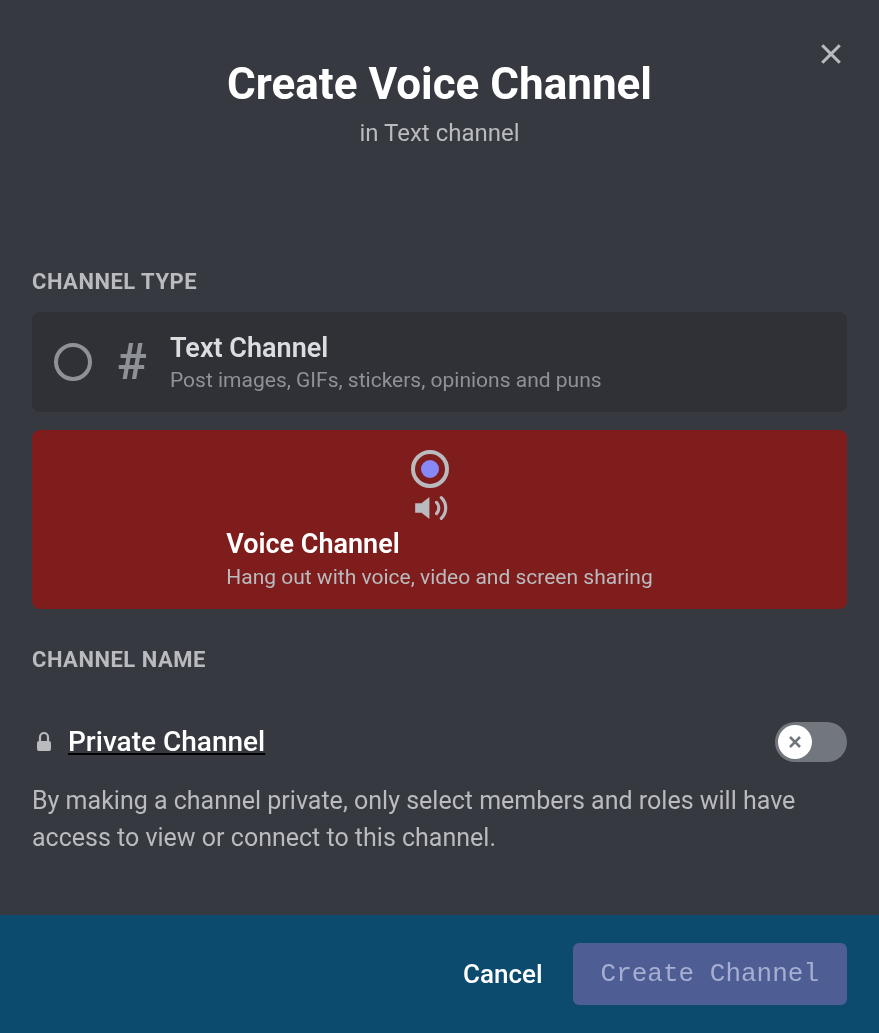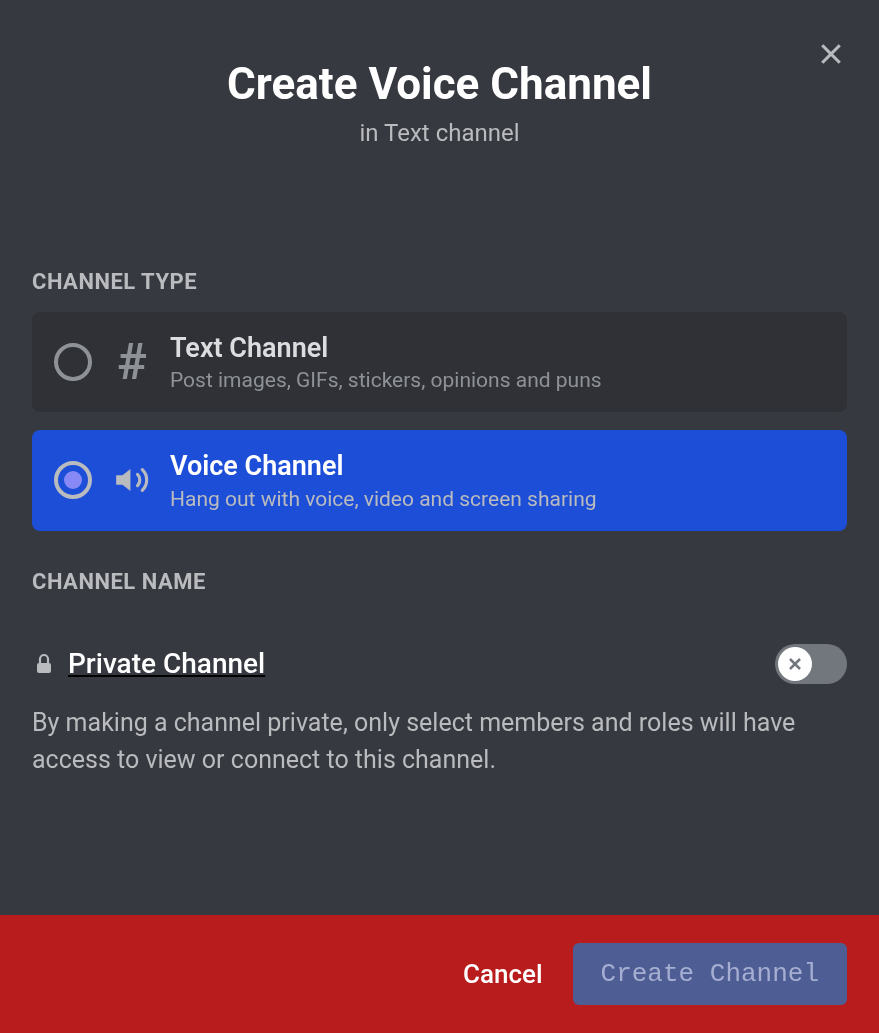--- a/index.html
+++ b/index.html
@@ -71,21 +71,22 @@
     .channel-option {
       background: #2f3136;
       border-radius: 8px;
       padding: 20px 22px;
       display: flex;
       align-items: center;
       cursor: pointer;
       margin-bottom: 18px;
     }
     .channel-option.selected {
-      background: #1d4ed8;
+      background: #7f1d1d;
+      flex-direction: column;
     }
     .radio {
       width: 38px;
       height: 38px;
       border: 4px solid #8e9297;
       border-radius: 50%;
       margin-right: 20px;
       flex-shrink: 0;
       display: flex;
       align-items: center;
@@ -231,21 +232,21 @@
       color: #72767d;
     }
     .private-desc {
       color: #b9bbbe;
       font-size: 25px;
       font-weight: 400;
       margin-top: 20px;
       line-height: 1.5;
     }
     .footer {
-      background: #b91c1c;
+      background: #0c4a6e;
       padding: 28px 32px;
       display: flex;
       justify-content: flex-end;
       align-items: center;
       gap: 30px;
     }
     .cancel-btn {
       color: #ffffff;
       font-size: 26px;
       font-weight: 500;

